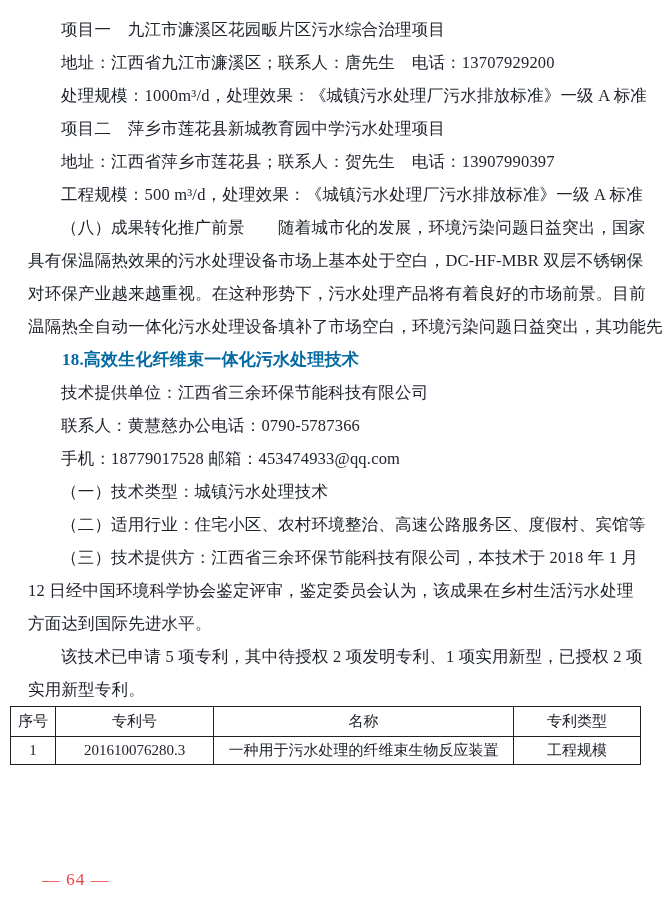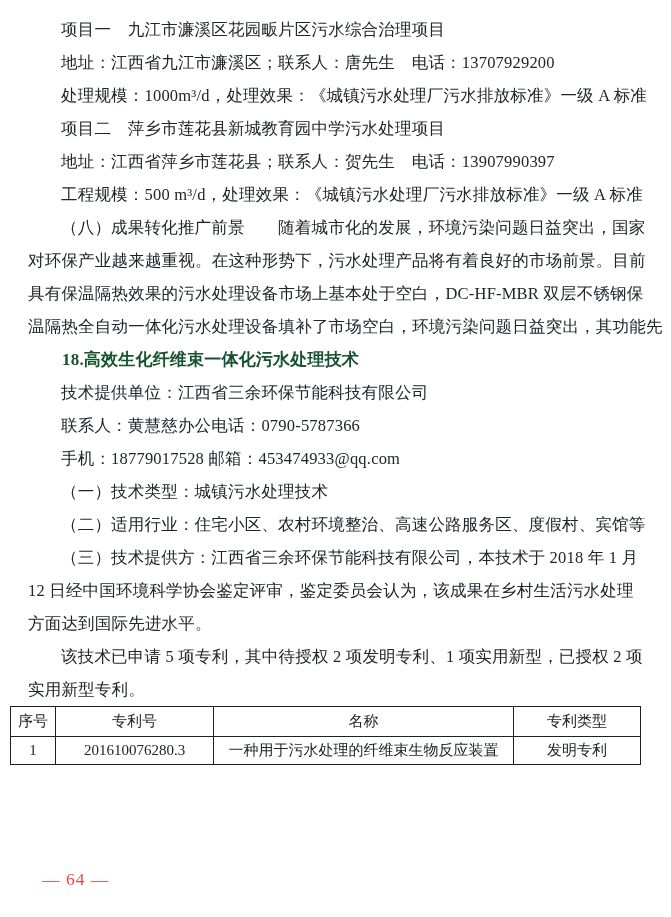--- a/index.html
+++ b/index.html
@@ -16,21 +16,21 @@
   .line {
     font-size:16.5px;
     line-height:33px;
     height:33px;
     white-space:nowrap;
     letter-spacing:0.2px;
   }
   .indent { text-indent:2em; }
   .bold {
     font-weight:bold;
-    color:#14532d;
+    color:#0369a1;
     font-size:17px;
   }
   table.patents {
     border-collapse:collapse;
     table-layout:fixed;
     width:630px;
     margin:0 0 16px 10px;
   }
   table.patents th, table.patents td {
     border:1.5px solid #1d1f25;
@@ -61,22 +61,22 @@
 
 <div class="page">
   <div class="content">
     <div class="line indent">项目一　九江市濂溪区花园畈片区污水综合治理项目</div>
     <div class="line indent">地址：江西省九江市濂溪区；联系人：唐先生　电话：13707929200</div>
     <div class="line indent">处理规模：1000m³/d，处理效果：《城镇污水处理厂污水排放标准》一级 A 标准</div>
     <div class="line indent">项目二　萍乡市莲花县新城教育园中学污水处理项目</div>
     <div class="line indent">地址：江西省萍乡市莲花县；联系人：贺先生　电话：13907990397</div>
     <div class="line indent">工程规模：500 m³/d，处理效果：《城镇污水处理厂污水排放标准》一级 A 标准</div>
     <div class="line indent">（八）成果转化推广前景　　随着城市化的发展，环境污染问题日益突出，国家</div>
+    <div class="line">具有保温隔热效果的污水处理设备市场上基本处于空白，DC-HF-MBR 双层不锈钢保</div>
     <div class="line">对环保产业越来越重视。在这种形势下，污水处理产品将有着良好的市场前景。目前</div>
-    <div class="line">具有保温隔热效果的污水处理设备市场上基本处于空白，DC-HF-MBR 双层不锈钢保</div>
     <div class="line">温隔热全自动一体化污水处理设备填补了市场空白，环境污染问题日益突出，其功能先</div>
     <div class="line indent bold">18.高效生化纤维束一体化污水处理技术</div>
     <div class="line indent">技术提供单位：江西省三余环保节能科技有限公司</div>
     <div class="line indent">联系人：黄慧慈办公电话：0790-5787366</div>
     <div class="line indent">手机：18779017528 邮箱：453474933@qq.com</div>
     <div class="line indent">（一）技术类型：城镇污水处理技术</div>
     <div class="line indent">（二）适用行业：住宅小区、农村环境整治、高速公路服务区、度假村、宾馆等</div>
     <div class="line indent">（三）技术提供方：江西省三余环保节能科技有限公司，本技术于 2018 年 1 月</div>
     <div class="line">12 日经中国环境科学协会鉴定评审，鉴定委员会认为，该成果在乡村生活污水处理</div>
     <div class="line">方面达到国际先进水平。</div>
@@ -97,19 +97,19 @@
         <th>专利号</th>
         <th>名称</th>
         <th>专利类型</th>
       </tr>
     </thead>
     <tbody>
       <tr>
         <td>1</td>
         <td>201610076280.3</td>
         <td>一种用于污水处理的纤维束生物反应装置</td>
-        <td>发明专利</td>
+        <td>工程规模</td>
       </tr>
     </tbody>
   </table>
 
   <div class="footer">— 64 —</div>
 </div>
 
 </body></html>

